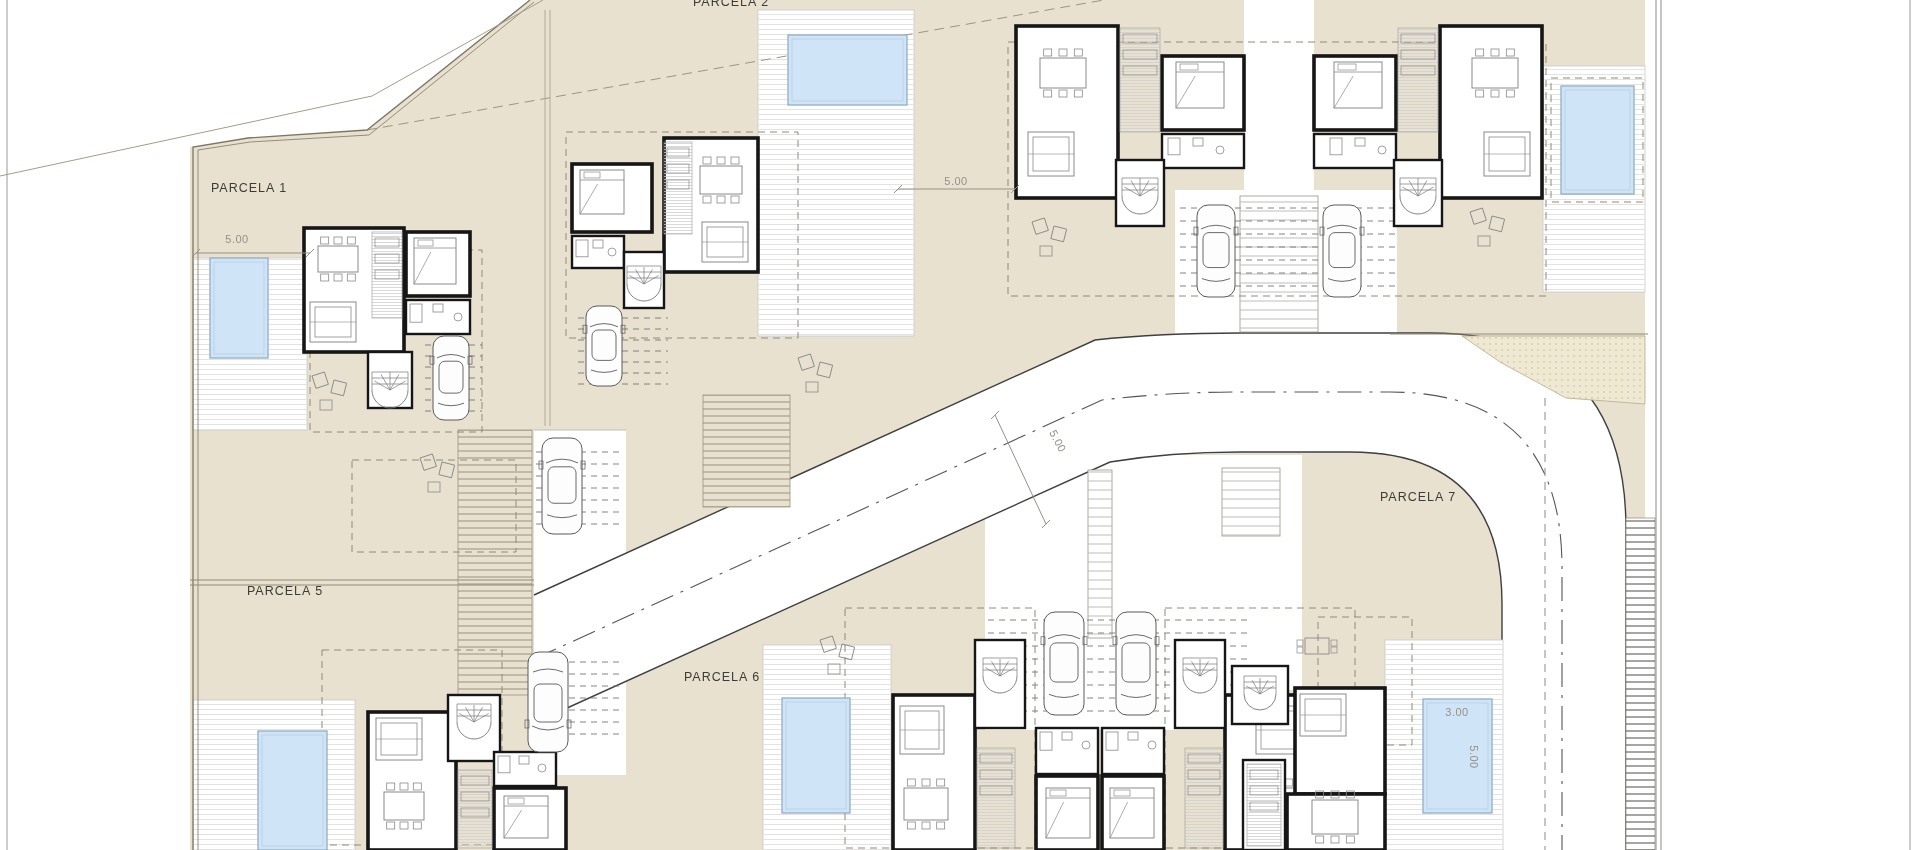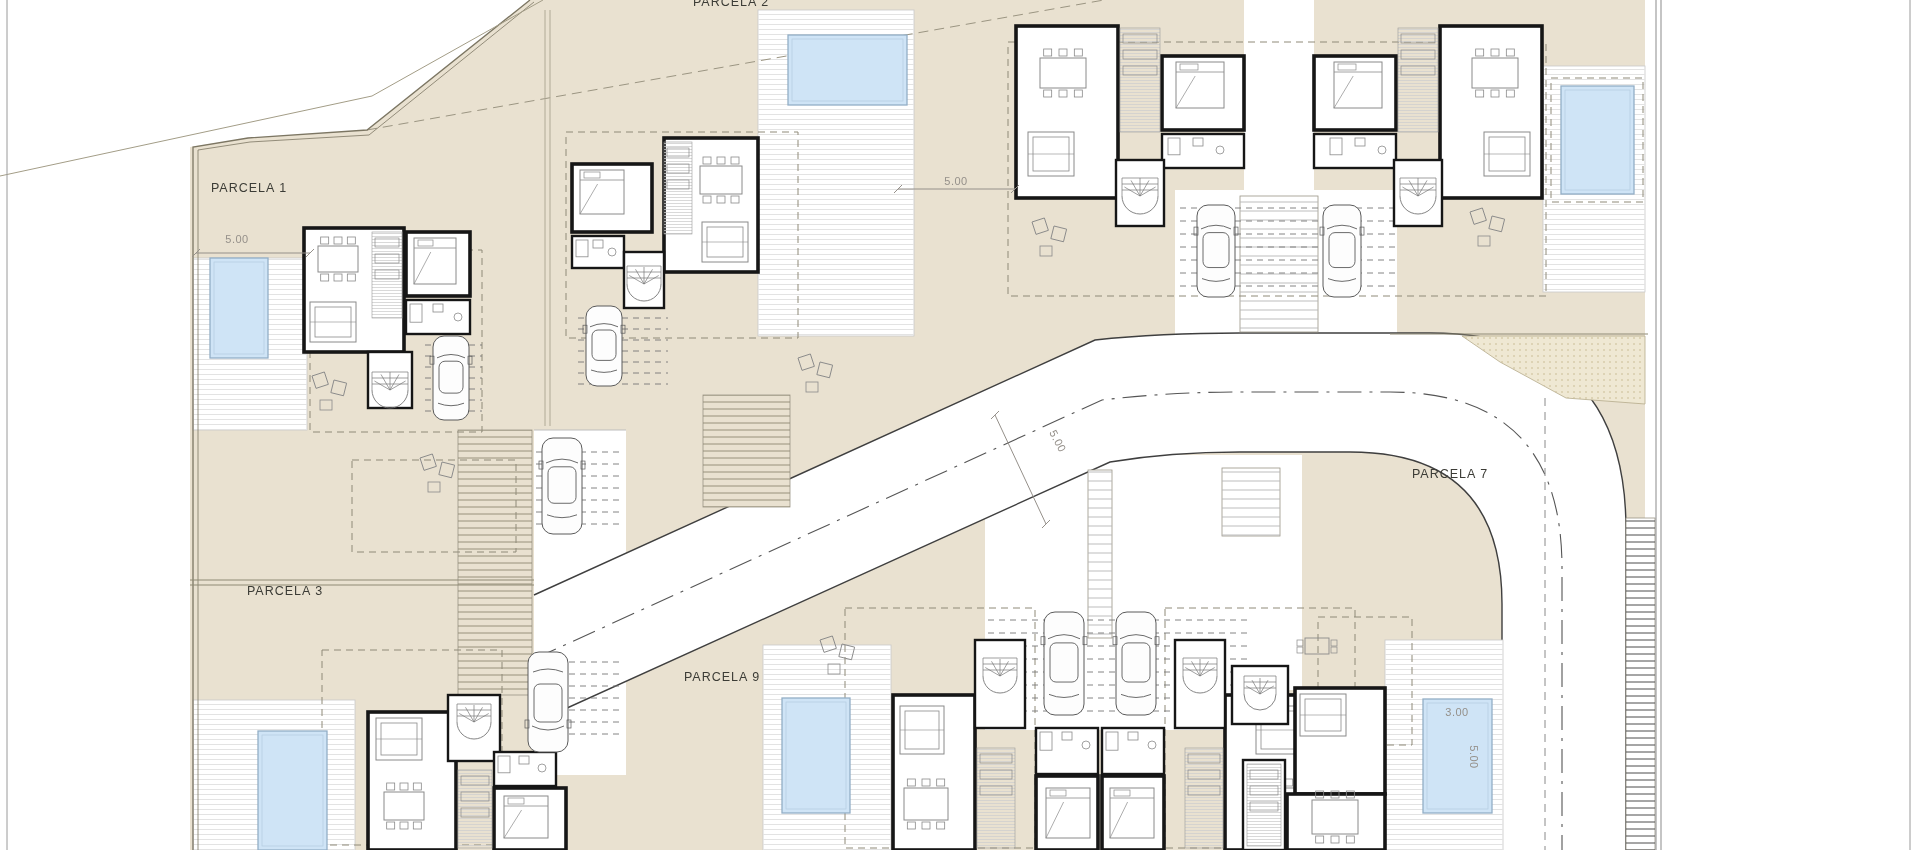--- a/index.html
+++ b/index.html
@@ -573,22 +573,22 @@
         <line x1="894" y1="193" x2="902" y2="185" stroke="#95908a" stroke-width="1"></line>
         <line x1="1011" y1="193" x2="1019" y2="185" stroke="#95908a" stroke-width="1"></line>
         <line x1="995" y1="415" x2="1046" y2="524" stroke="#95908a" stroke-width="1"></line>
         <line x1="991" y1="419" x2="999" y2="411" stroke="#95908a" stroke-width="1"></line>
         <line x1="1042" y1="528" x2="1050" y2="520" stroke="#95908a" stroke-width="1"></line>
       </g>
     </svg>
   <div id="labels">
       <div class="plabel" style="left: 249px; top: 188px;">PARCELA 1</div>
       <div class="plabel" style="left: 731px; top: 2px;">PARCELA 2</div>
-      <div class="plabel" style="left: 285px; top: 591px;">PARCELA 3</div>
-      <div class="plabel" style="left: 722px; top: 677px;">PARCELA 9</div>
-      <div class="plabel" style="left: 1418px; top: 474px; margin-left: 32px;">PARCELA 7</div>
+      <div class="plabel" style="left: 285px; top: 591px;">PARCELA 5</div>
+      <div class="plabel" style="left: 722px; top: 677px;">PARCELA 6</div>
+      <div class="plabel" style="left: 1418px; top: 497px;">PARCELA 7</div>
       <div class="dlabel" style="left: 237px; top: 239px;">5.00</div>
       <div class="dlabel" style="left: 956px; top: 181px;">5.00</div>
       <div class="dlabel" style="left: 1058px; top: 441px; transform: translate(-50%, -50%) rotate(62deg);">5.00</div>
       <div class="dlabel" style="left: 1457px; top: 712px; text-align: right;">3.00</div>
       <div class="dlabel" style="left: 1474px; top: 757px; transform: translate(-50%, -50%) rotate(90deg);">5.00</div>
     </div>
 </div>
 
 </body></html>

